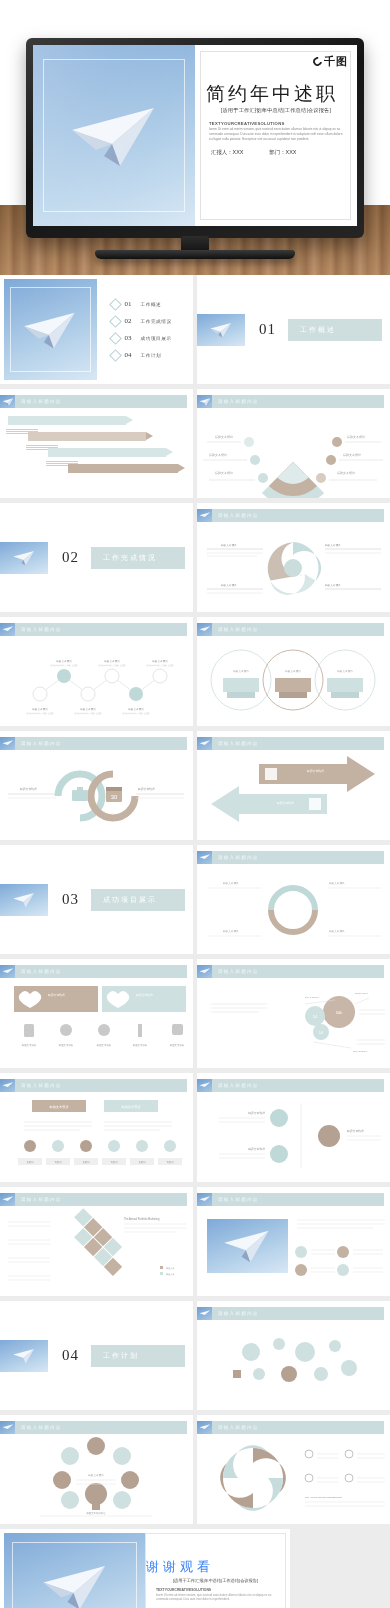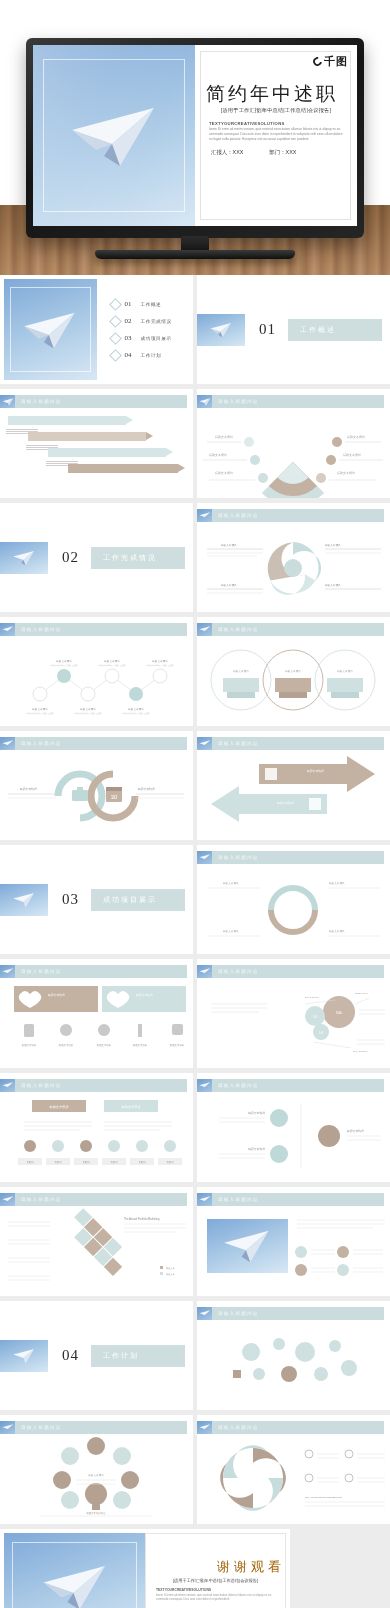--- a/index.html
+++ b/index.html
@@ -101,21 +101,21 @@
   .toc-item { display:flex; align-items:center; gap:5px; }
   .dia { width:9px; height:9px; border:1px solid #b7d1d4; transform:rotate(45deg); flex:0 0 auto; }
   .toc-n { font-family:"Liberation Serif",serif; font-size:7px; color:#444; }
   .toc-l { font-size:4.6px; color:#555; letter-spacing:.6px; margin-left:4px; }
 
   
   .ty { display:flex; height:100%; padding:4px; }
   .ty-img { width:50%; }
   .ty-img .plane { transform:translate(-50%,-50%) scale(.95); }
   .ty-right { width:50%; background:#fff; position:relative; border:1px solid #e6e6e6; }
-  .ty-title { position:absolute; left:0; right:0; top:24px; text-align:right; font-family:"Liberation Serif",serif; font-size:13px; letter-spacing:4px; color:#a16207; }
+  .ty-title { position:absolute; left:0; right:0; top:24px; text-align:left; font-family:"Liberation Serif",serif; font-size:13px; letter-spacing:4px; color:#3b82f6; }
   .ty-sub { position:absolute; left:8px; right:8px; top:44px; text-align:center; font-size:4.2px; color:#444; }
   .ty-enh { position:absolute; left:10px; top:54px; font-size:3.4px; color:#666; font-weight:700; }
   .ty-enp { position:absolute; left:10px; right:10px; top:59px; font-size:2.8px; line-height:1.6; color:#9a9a9a; }
 
   
   .body { position:absolute; left:0; top:21px; right:0; bottom:0; } .tan { background:#c3b1a2; }
   .teal-l { background:#d6e6e6; } .tan-l { background:#d8cbc0; }
 
   .arrow-r { position:relative; height:9px; display:flex; align-items:center; }
   .arrow-r .shaft { height:100%; width:100%; }

